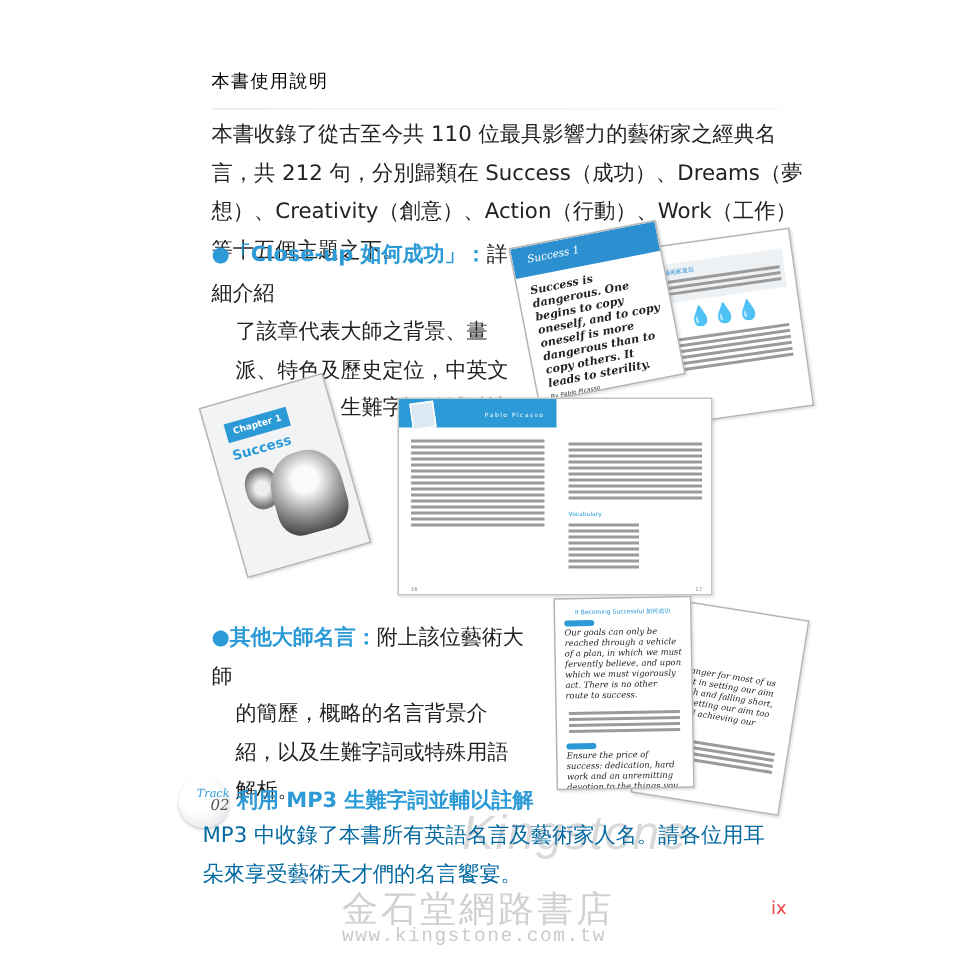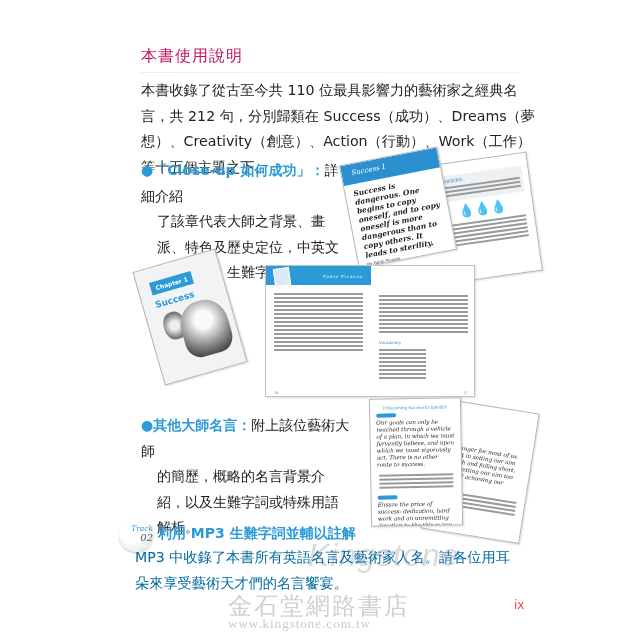--- a/index.html
+++ b/index.html
@@ -1,21 +1,21 @@
 <!DOCTYPE html>
 <html><head>
   <meta charset="utf-8">
   <style>
     * { box-sizing: border-box; margin: 0; padding: 0; }
     body {
       width: 640px; height: 640px; background: #ffffff; position: relative; overflow: hidden;
       font-family: "DejaVu Sans", "Liberation Sans", sans-serif; color: #222;
     }
     .page-title {
-      position: absolute; left: 141px; top: 46px; font-size: 16px; color: #be185d; letter-spacing: 1px;
+      position: absolute; left: 141px; top: 46px; font-size: 12px; color: #000000; letter-spacing: 1px;
     }
     .title-rule {
       position: absolute; left: 141px; top: 72px; width: 380px; height: 1px;
       background: linear-gradient(to right, #e3eef5, #f6f9fb);
     }
     .intro {
       position: absolute; left: 141px; top: 78px; width: 395px; font-size: 14.2px; line-height: 25.5px; color: #222;
     }
     .bullet-block { position: absolute; font-size: 14px; line-height: 25.5px; color: #222; }
     .bullet-block .hl { color: #2b9ad6; font-weight: bold; }
@@ -62,21 +62,21 @@
       position: absolute; left: 119px; top: 518px; width: 34px; height: 34px; border-radius: 50%;
       background: radial-gradient(circle at 40% 35%, #ffffff 40%, #d8dde2 100%); box-shadow: 0 1px 2px rgba(0,0,0,0.25);
       text-align: right; font-family: "DejaVu Serif", serif; font-style: italic; color: #2b9ad6;
     }
     .track-badge .tw { font-size: 7.5px; padding-top: 6px; display: block; }
     .track-badge .tn { font-size: 10px; display: block; line-height: 10px; color: #555; }
     .track-title { position: absolute; left: 158px; top: 525px; font-size: 14px; font-weight: bold; color: #2b9ad6; }
     .track-body { position: absolute; left: 135px; top: 545px; width: 380px; font-size: 14.2px; line-height: 25.5px; color: #0369a1; }
     .wm-logo { position: absolute; left: 308px; top: 537px; font-size: 32px; font-style: italic; color: rgba(150,150,150,0.35); font-family: "Liberation Sans", sans-serif; letter-spacing: 1px; text-align: right; }
     .wm-cn { position: absolute; left: 228px; top: 590px; font-size: 24px; color: rgba(150,150,150,0.45); font-family: "DejaVu Serif", serif; letter-spacing: 2px; }
-    .wm-url { position: absolute; left: 228px; top: 616px; font-size: 13px; color: rgba(150,150,150,0.5); font-family: Liberation Serif, serif; letter-spacing: 1px; text-align: center; }
+    .wm-url { position: absolute; left: 228px; top: 616px; font-size: 13px; color: rgba(150,150,150,0.5); font-family: Liberation Mono, monospace; letter-spacing: 1px; text-align: center; }
     .page-num { position: absolute; left: 514px; top: 598px; font-size: 12px; color: #ef4444; }
   </style>
 </head>
 <body>
 
 <div class="page-title">本書使用說明</div>
 <div class="title-rule"></div>
 <div class="intro">本書收錄了從古至今共 110 位最具影響力的藝術家之經典名言，共 212 句，分別歸類在 Success（成功）、Dreams（夢想）、Creativity（創意）、Action（行動）、Work（工作）等十五個主題之下。</div>
 
 <div class="bullet-block b1">

